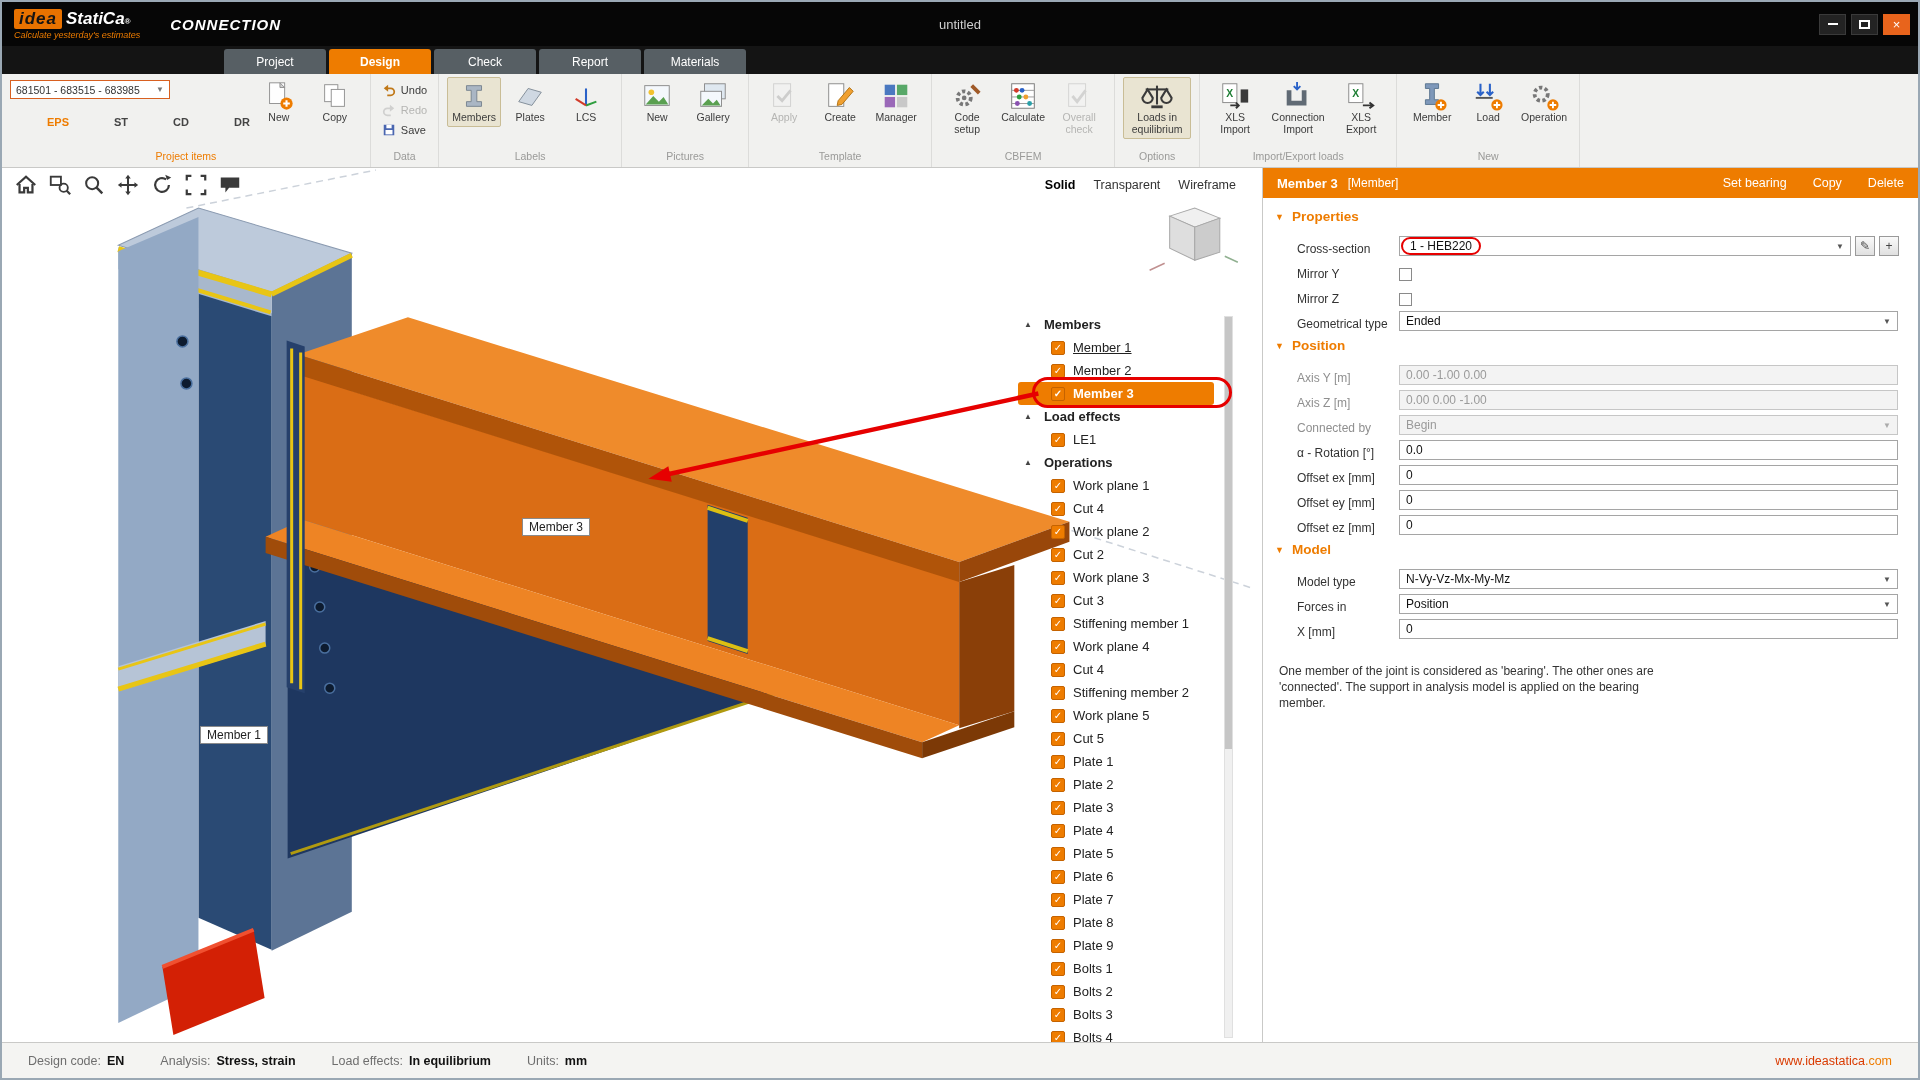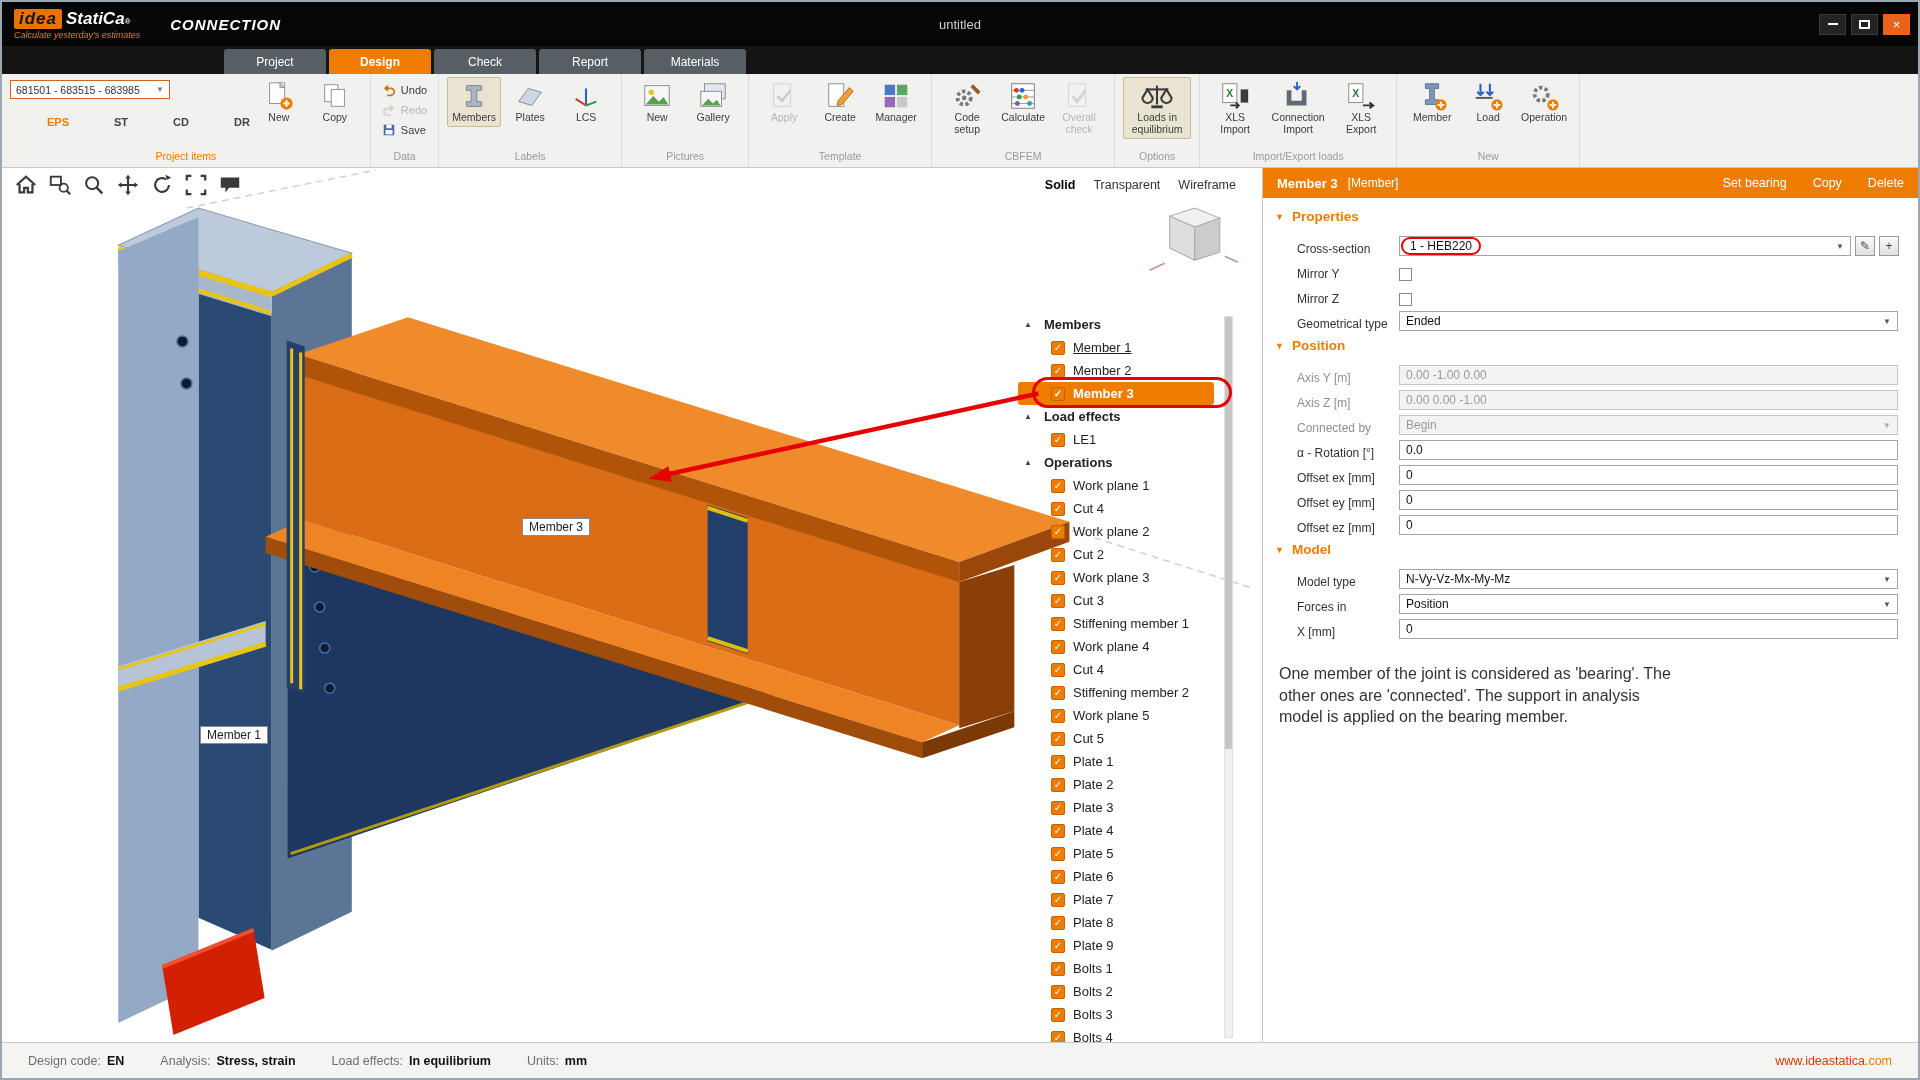--- a/index.html
+++ b/index.html
@@ -89,21 +89,21 @@
   .prow-label { width:102px; flex:none; color:#333; font-size:12px; }
   .prow-label.dim { color:#8f8f8f; }
   .ctl { flex:1; height:20px; border:1px solid #a5a5a5; background:#fff; display:flex; align-items:center; padding:0 6px; font-size:12px; color:#111; position:relative; }
   .ctl.disabled { background:#f3f3f3; border-color:#c6c6c6; color:#9a9a9a; }
   .ctl.cs { flex:none; width:452px; }
   .dda { margin-left:auto; font-size:8px; color:#555; }
   .ctl.disabled .dda { color:#ababab; }
   .red-box { border:2px solid #e60000; border-radius:9px; padding:0 7px; margin-left:-5px; display:inline-flex; align-items:center; height:18px; }
   .checkbox { width:13px; height:13px; border:1px solid #8a8a8a; background:#fff; }
   .mini-btn { width:20px; height:20px; border:1px solid #9a9a9a; background:linear-gradient(#fafafa,#e0e0e0); display:flex; align-items:center; justify-content:center; font-size:12px; color:#444; margin-left:4px; flex:none; }
-  .help-text { margin:24px 0 0 16px; width:400px; font-size:16px; color:#333; line-height:1.35; }
+  .help-text { margin:24px 0 0 16px; width:400px; font-size:12px; color:#333; line-height:1.35; }
 
   
   .statusbar { height:36px; background:#f4f4f2; border-top:1px solid #c9c9c7; display:flex; align-items:center; padding:0 26px; font-size:12.5px; flex:none; }
   .sb-label { color:#6e6e6e; margin-right:6px; }
   .sb-value { color:#111; font-weight:bold; margin-right:36px; }
   .sb-site { margin-left:auto; font-size:12.5px; }
   .sb-site-main { color:#d93a00; }
   .sb-site-tld { color:#ee7c00; }
 </style>
 </head>

